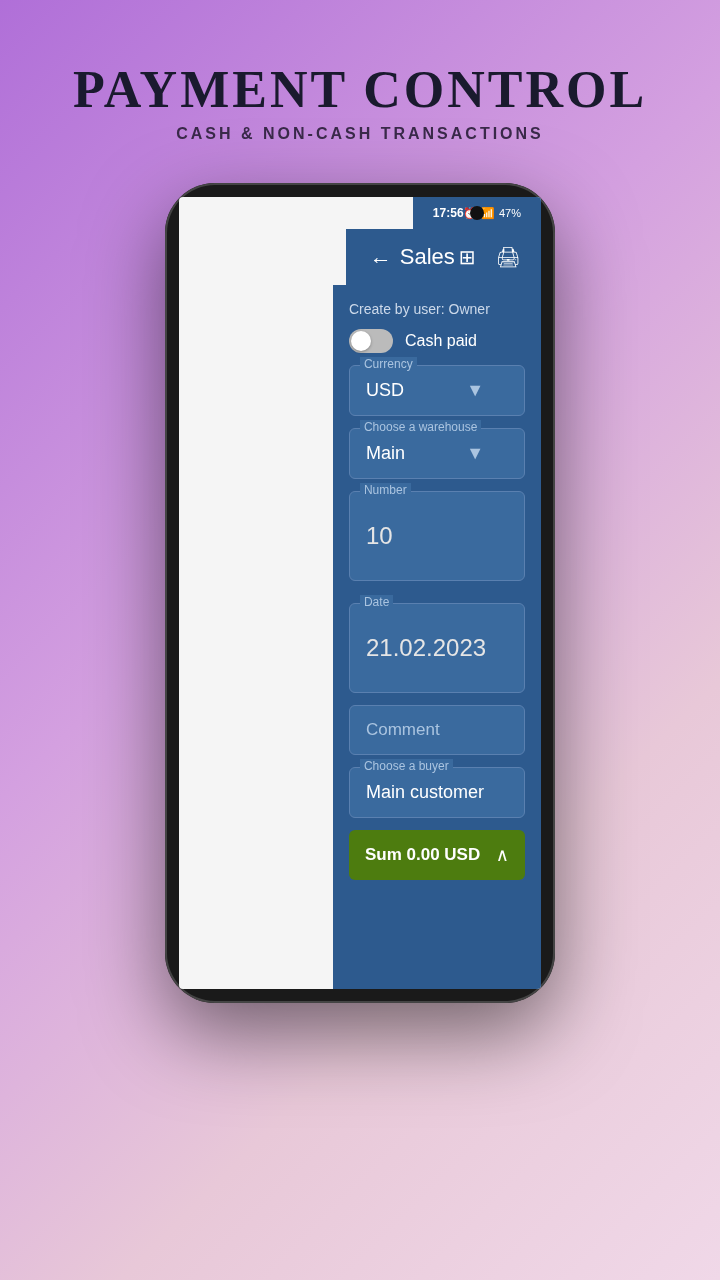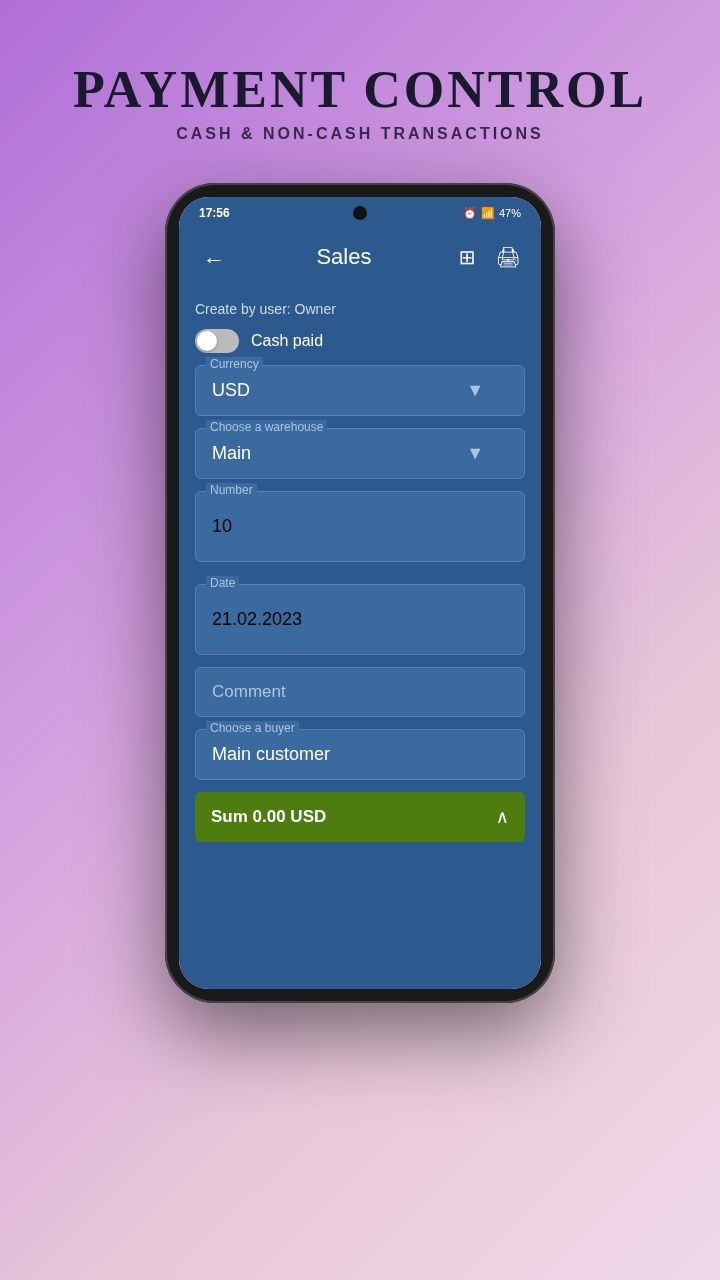--- a/index.html
+++ b/index.html
@@ -52,24 +52,25 @@
       box-shadow: 0 30px 80px rgba(0,0,0,0.5), inset 0 0 0 2px #444;
     }
 
     .phone-screen {
       position: absolute;
       top: 14px;
       left: 14px;
       right: 14px;
       bottom: 14px;
       background: #f5f5f5;
-      border-radius: 30px;
+      border-radius: 4px;
       overflow: hidden;
       display: flex;
       flex-direction: column;
+      align-items: flex-end;
     }
 
     
     .status-bar {
       background: #2d5a8e;
       height: 32px;
       display: flex;
       align-items: center;
       justify-content: space-between;
       padding: 0 20px;
@@ -239,23 +240,23 @@
       position: absolute;
       top: -9px;
       left: 10px;
       background: #3a6a9e;
       color: #aac4e0;
       font-size: 12px;
       padding: 0 4px;
     }
 
     .field-small-value {
-      color: #000000;
-      font-size: 18px;
-      padding: 24px 16px;
+      color: #e5e5e5;
+      font-size: 24px;
+      padding: 30px 16px;
     }
 
     
     .comment-field {
       border: 1px solid #5a80b0;
       border-radius: 6px;
       background: #3a6a9e;
       padding: 14px 16px;
       color: #aac4e0;
       font-size: 17px;

